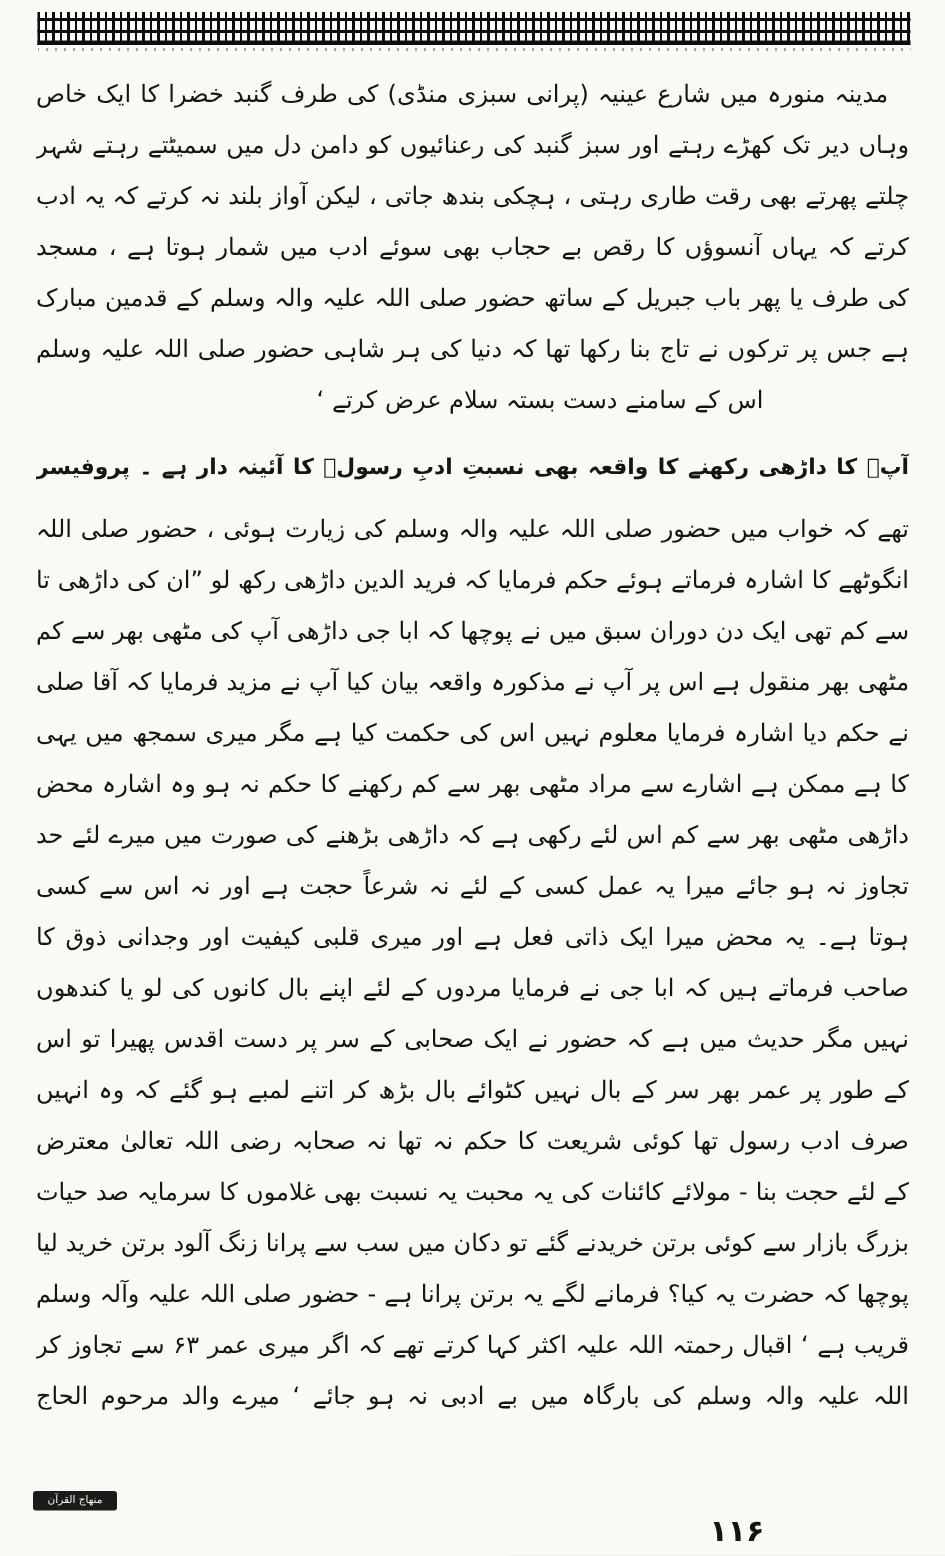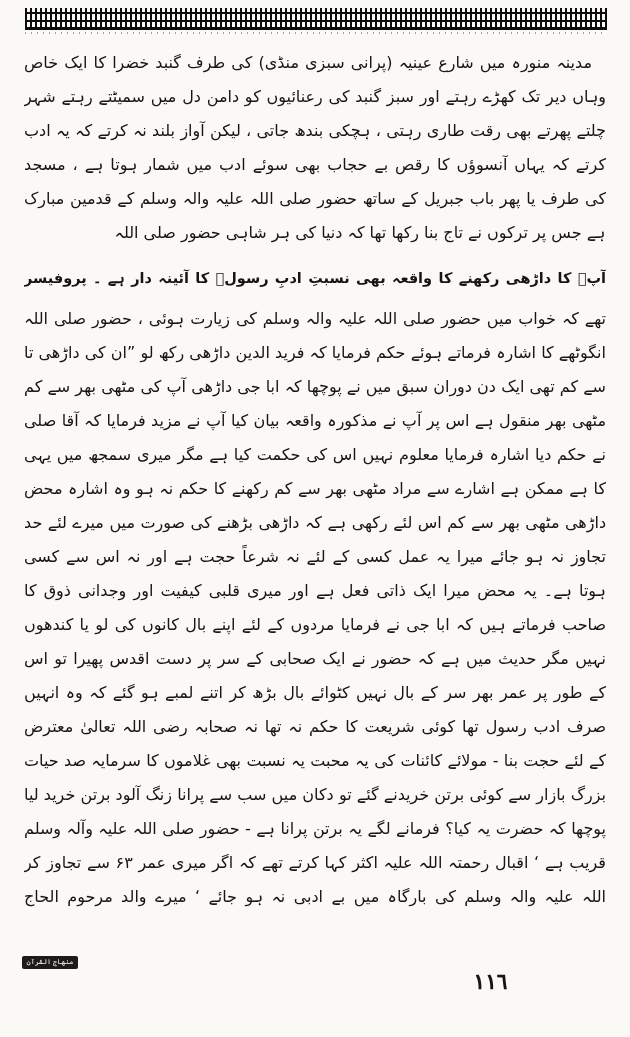--- a/index.html
+++ b/index.html
@@ -77,23 +77,22 @@
     font-size: 14.5px;
     font-weight: 700;
     text-align: justify;
     text-align-last: justify;
     overflow: hidden;
   }
   .footer {
     position: absolute;
     left: 0;
     right: 0;
-    top: 948px;
+    top: 986px;
     height: 34px;
-    font-family: Liberation Serif, serif;
   }
   .page-number {
     position: absolute;
     left: 473px;
     top: 2px;
     font-size: 20px;
     font-weight: 700;
     letter-spacing: 1px;
     direction: ltr;
     margin-top: 20px;
@@ -122,20 +121,21 @@
 
   <div class="content" data-name="page-text-block">
 
     <div class="para" data-name="para-1">
         <div class="line" data-name="text-line">مدینہ منورہ میں شارع عینیہ (پرانی سبزی منڈی) کی طرف گنبد خضرا کا ایک خاص نظارہ ہوتا ہے</div>
         <div class="line" data-name="text-line">وہاں دیر تک کھڑے رہتے اور سبز گنبد کی رعنائیوں کو دامن دل میں سمیٹتے رہتے شہر دلنواز کی گلیوں میں</div>
         <div class="line" data-name="text-line">چلتے پھرتے بھی رقت طاری رہتی ، ہچکی بندھ جاتی ، لیکن آواز بلند نہ کرتے کہ یہ ادب کے منافی ہے ضبط</div>
         <div class="line" data-name="text-line">کرتے کہ یہاں آنسوؤں کا رقص بے حجاب بھی سوئے ادب میں شمار ہوتا ہے ، مسجد نبوی کے باہر محراب</div>
         <div class="line" data-name="text-line">کی طرف یا پھر باب جبریل کے ساتھ حضور صلی اللہ علیہ والہ وسلم کے قدمین مبارک کی سمت میں کھڑکی</div>
         <div class="line" data-name="text-line">ہے جس پر ترکوں نے تاج بنا رکھا تھا کہ دنیا کی ہر شاہی حضور صلی اللہ علیہ وسلم آپ کے قدموں پر نثار</div>
+        <div class="line" data-name="text-line">اس کے سامنے دست بستہ سلام عرض کرتے ‘</div>
       </div>
 
     <div class="heading-line" data-name="section-lead-line">آپؐ کا داڑھی رکھنے کا واقعہ بھی نسبتِ ادبِ رسولؐ کا آئینہ دار ہے ۔ پروفیسر صاحب فرماتے ہیں ۶۲ء میں والد گرامی مسجد نبوی میں معتکف</div>
 
     <div class="para" data-name="para-2">
         <div class="line" data-name="text-line">تھے کہ خواب میں حضور صلی اللہ علیہ والہ وسلم کی زیارت ہوئی ، حضور صلی اللہ علیہ والہ وسلم انگلی اور</div>
         <div class="line" data-name="text-line">انگوٹھے کا اشارہ فرماتے ہوئے حکم فرمایا کہ فرید الدین داڑھی رکھ لو ”ان کی داڑھی تا دم وفات مٹھی بھر</div>
         <div class="line" data-name="text-line">سے کم تھی ایک دن دوران سبق میں نے پوچھا کہ ابا جی داڑھی آپ کی مٹھی بھر سے کم ہے جبکہ سنت</div>
         <div class="line" data-name="text-line">مٹھی بھر منقول ہے اس پر آپ نے مذکورہ واقعہ بیان کیا آپ نے مزید فرمایا کہ آقا صلی اللہ علیہ والہ وسلم</div>
         <div class="line" data-name="text-line">نے حکم دیا اشارہ فرمایا معلوم نہیں اس کی حکمت کیا ہے مگر میری سمجھ میں یہی آیا کہ اشارہ مٹھی بھر سے کم</div>

